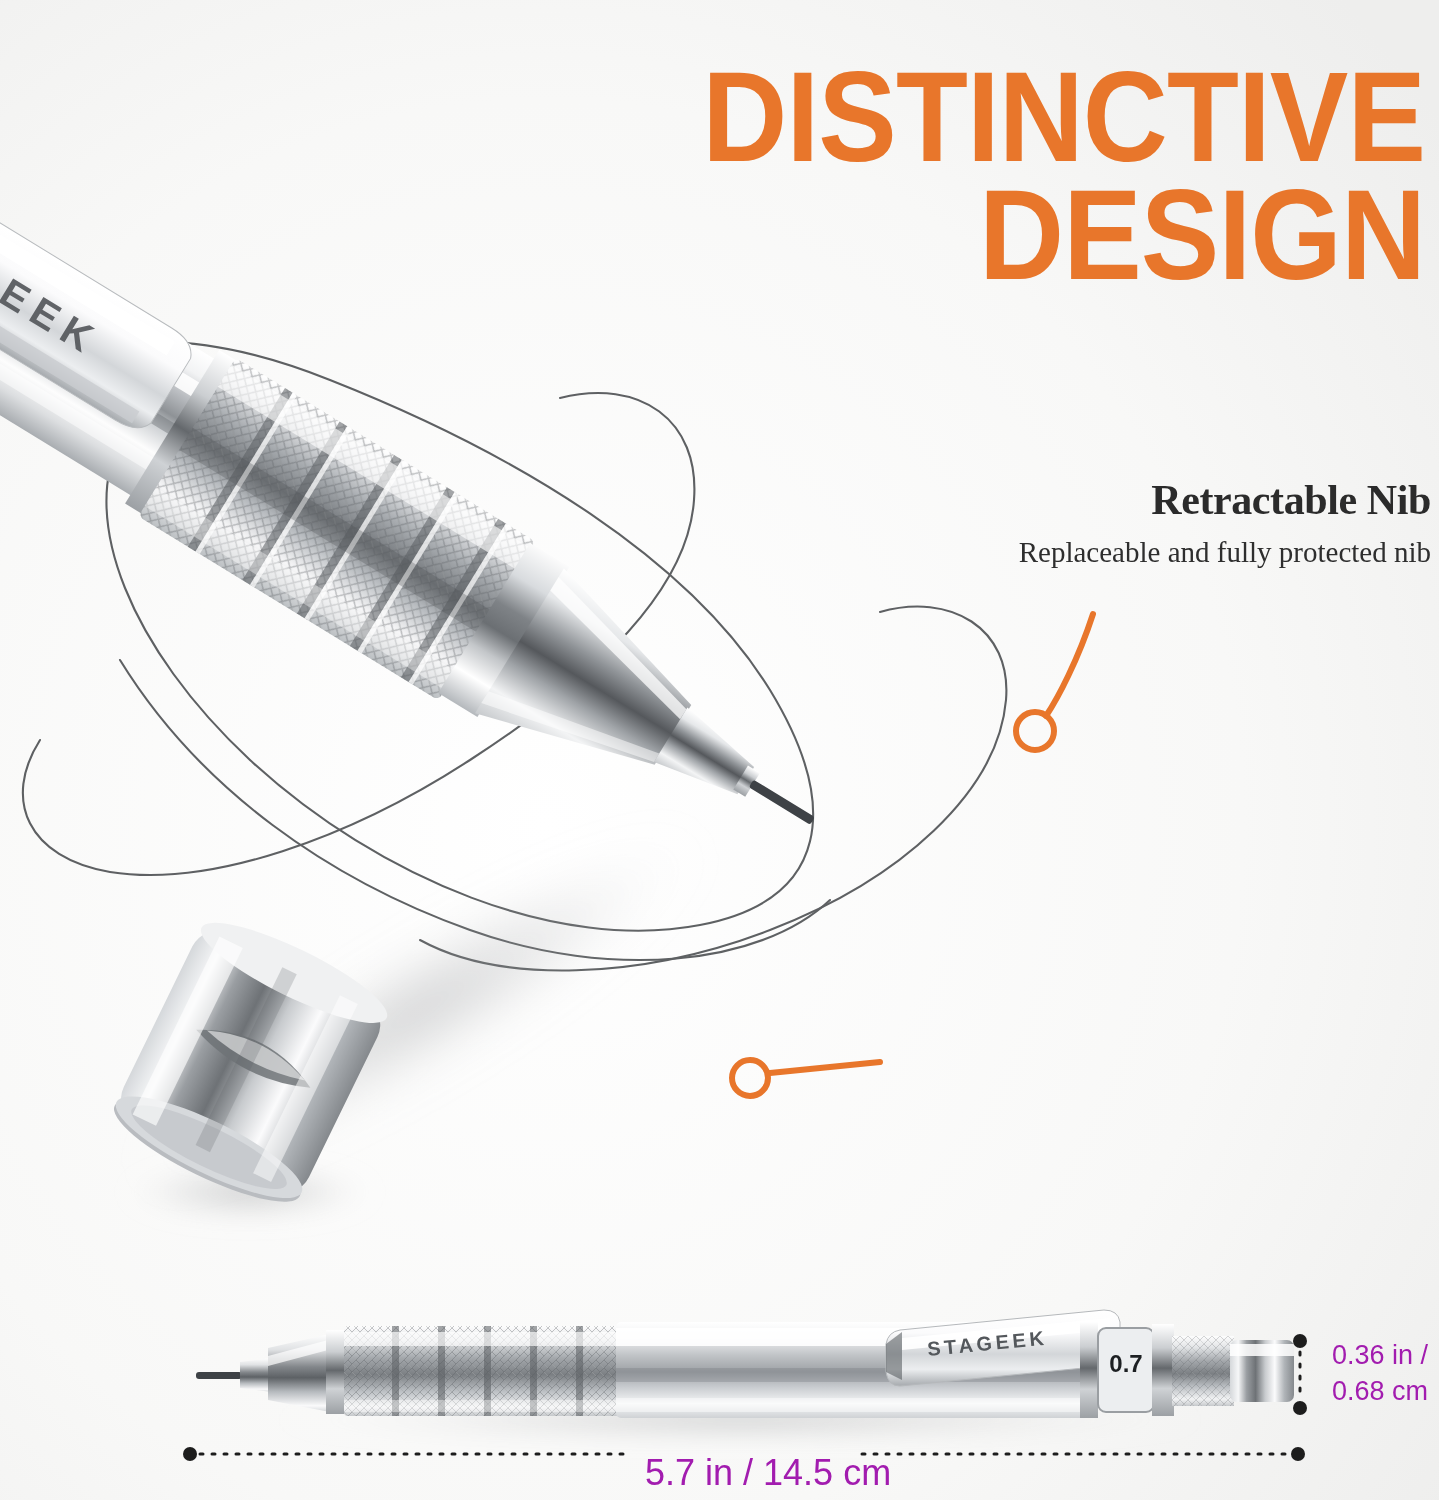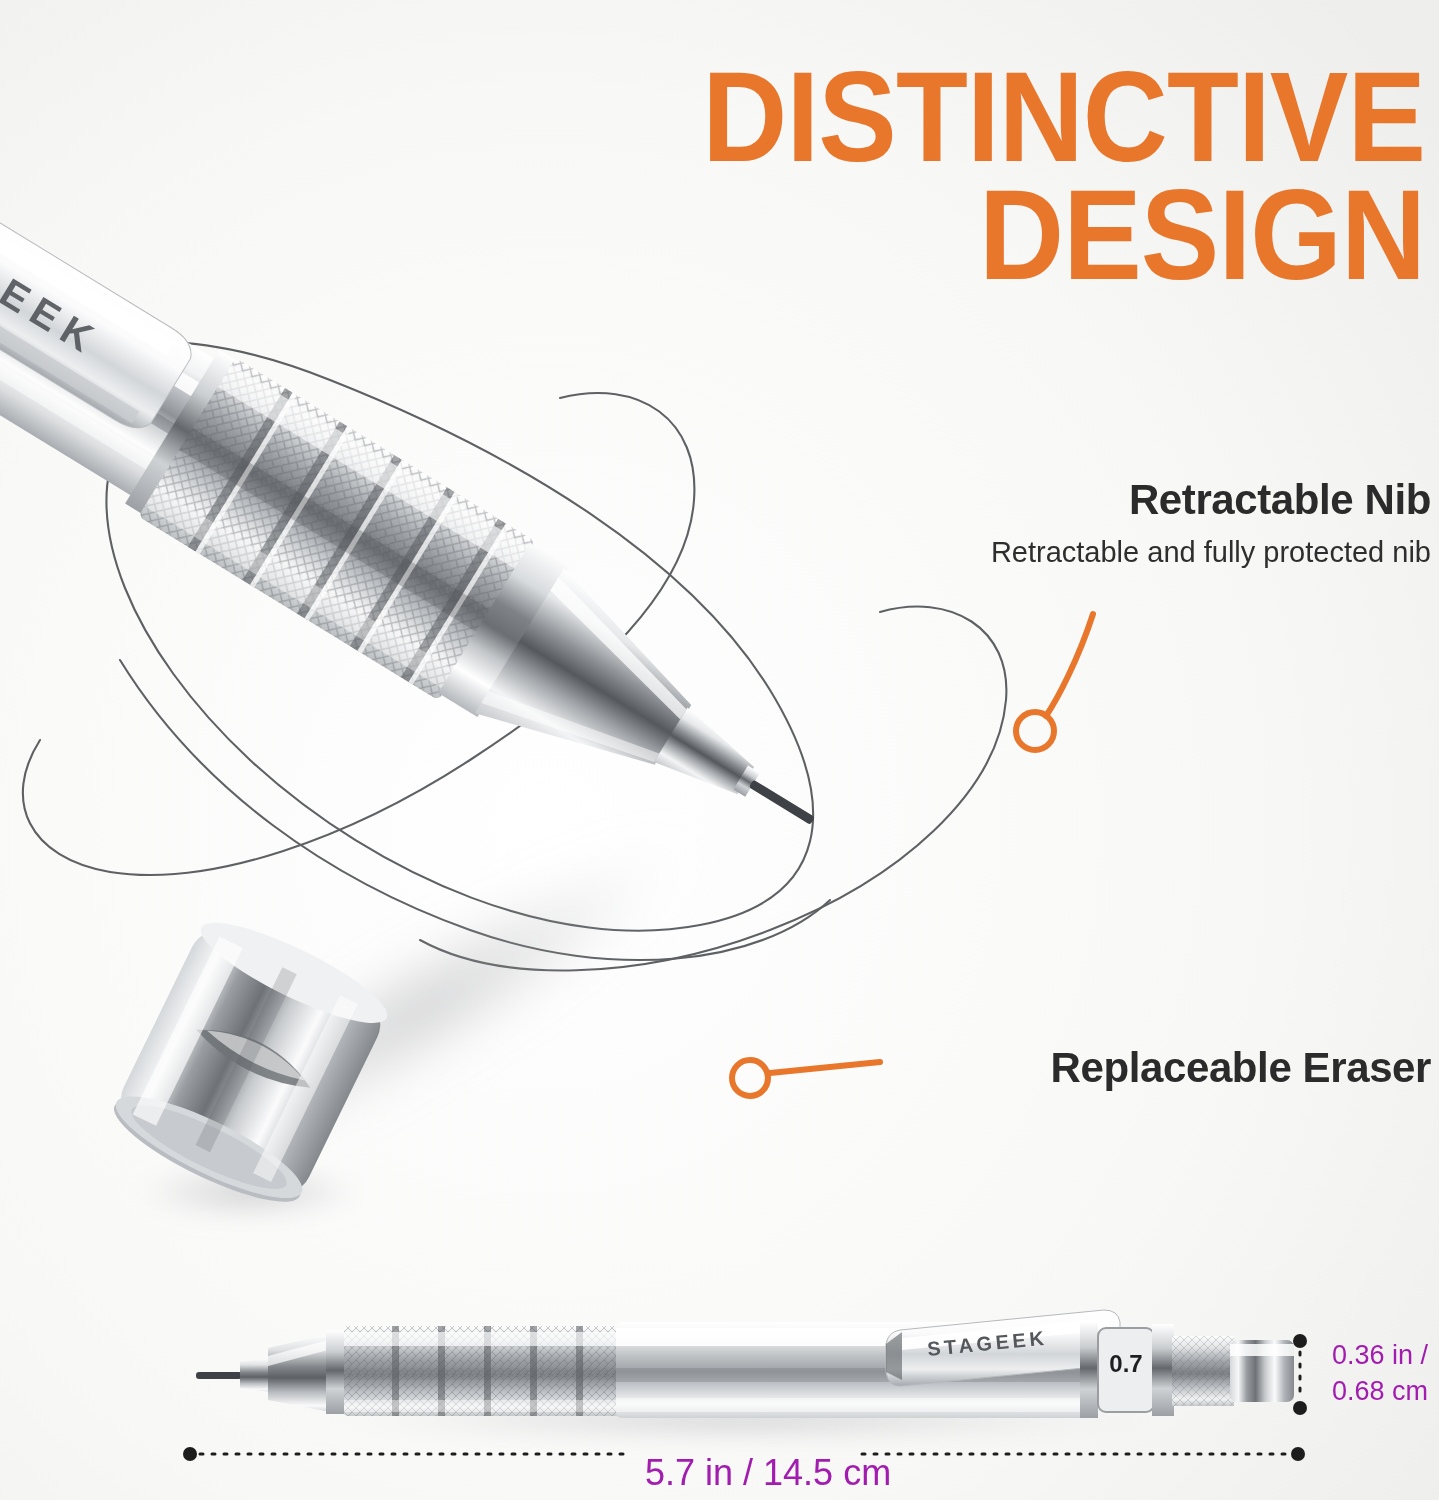--- a/index.html
+++ b/index.html
@@ -24,21 +24,21 @@
     font-weight:700;
     font-size:128px;
     letter-spacing:-1px;
     transform:scaleX(0.92);
     transform-origin:100% 0;
     white-space:nowrap;
   }
   .headline .hl-line { display:block; }
 
   
-  .callout { position:absolute; text-align:right; }
+  .callout { position:absolute; text-align:right;font-family:Liberation Serif, serif; }
   .callout .c-title {
     font-size:42px;
     font-weight:700;
     color:#2b2b2b;
     letter-spacing:-0.4px;
     line-height:1.05;
     white-space:nowrap;
   }
   .callout .c-sub {
     font-size:29px;
@@ -419,25 +419,24 @@
     </g>
   </svg>
 
   <h1 class="headline" style="color: rgb(232, 118, 43);">
     <span class="hl-line">DISTINCTIVE</span>
     <span class="hl-line">DESIGN</span>
   </h1>
 
   <div class="callout" id="callout-nib">
     <div class="c-title">Retractable Nib</div>
-    <div class="c-sub">Retractable and fully protected nib</div>
+    <div class="c-sub">Replaceable and fully protected nib</div>
   </div>
 
   <div class="callout" id="callout-eraser">
-    <div class="c-title">Replaceable Eraser</div>
   </div>
 
   <div class="dim-text" id="dim-width-text">5.7 in / 14.5 cm</div>
 
   <div class="dim-text" id="dim-height-text">
     <div>0.36 in /</div>
     <div>0.68 cm</div>
   </div>
 
 </div>

